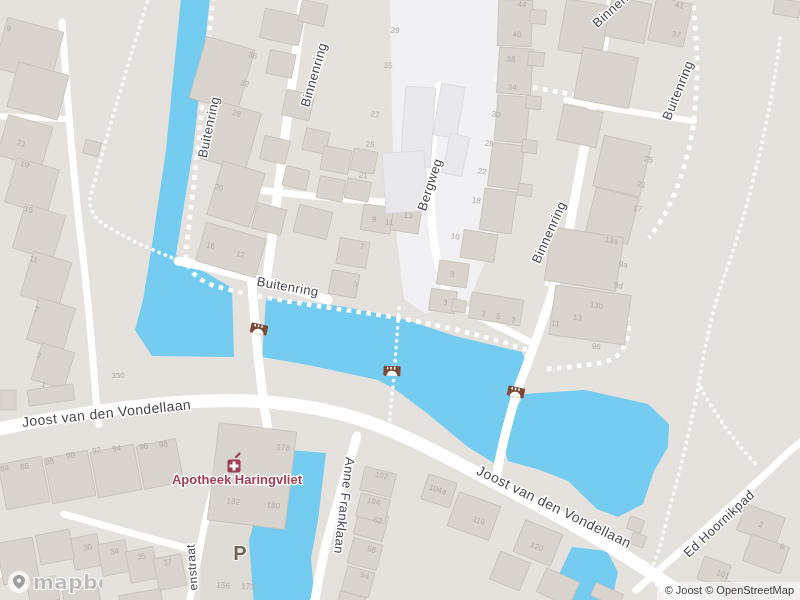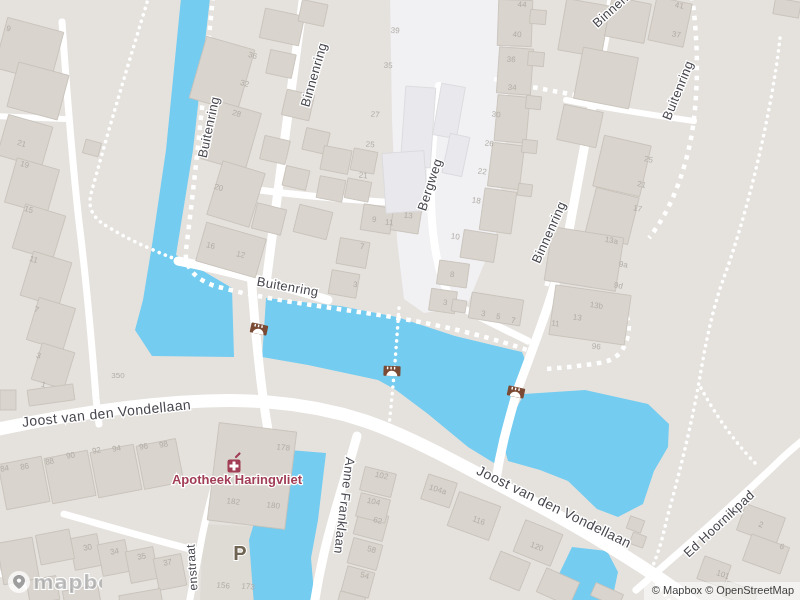--- a/index.html
+++ b/index.html
@@ -279,15 +279,15 @@
       <g>
         <circle cx="13" cy="14" r="11" fill="rgba(255,255,255,0.75)"></circle>
         <path d="M13,7 c3.3,0 6,2.6 6,5.8 0,4.4 -6,8.2 -6,8.2 s-6,-3.8 -6,-8.2 c0,-3.2 2.7,-5.8 6,-5.8 z" fill="rgba(135,135,135,0.8)"></path>
         <circle cx="13" cy="12.6" r="2.1" fill="#fff"></circle>
       </g>
       <text x="27" y="21" class="logo-text">mapbox</text>
     </svg>
   </div>
 
   <div class="attrib">
-    <span>© Mapbox © OpenStreetMap</span>
+    <span>© Joost © OpenStreetMap</span>
   </div>
 </div>
 
 </body></html>

